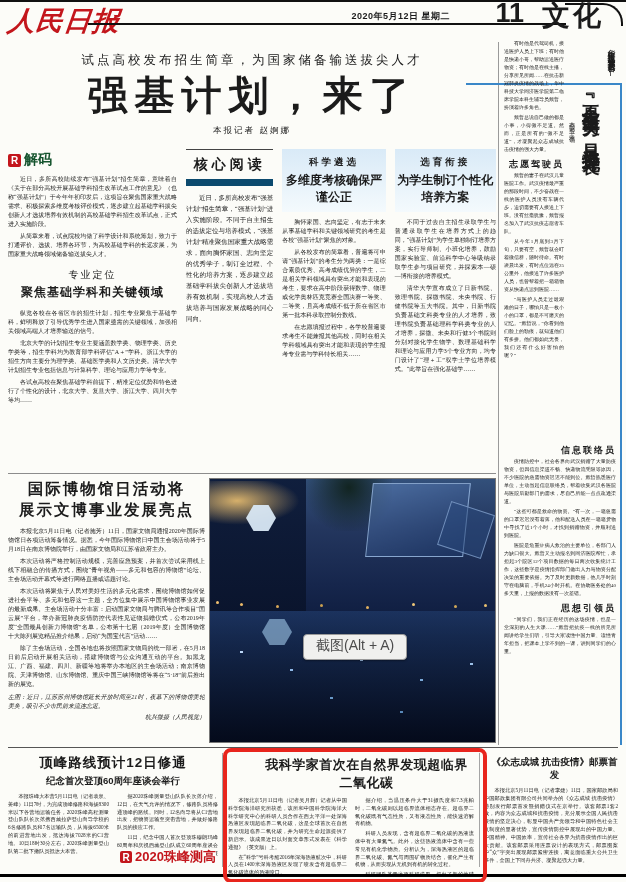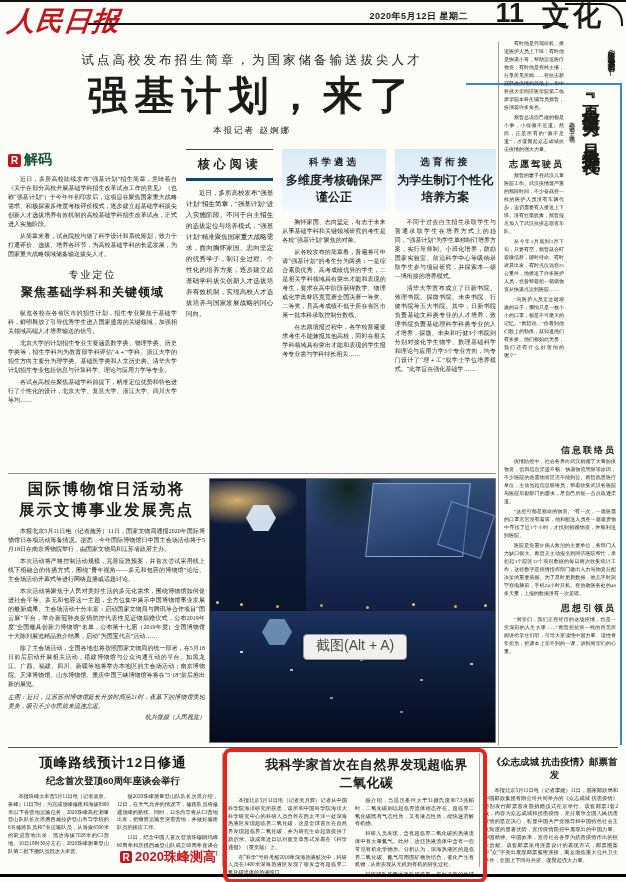--- a/index.html
+++ b/index.html
@@ -4,21 +4,21 @@
 <style>
   html,body{margin:0;padding:0;}
   body{width:626px;height:882px;background:#e9e9e9;font-family:"Liberation Sans",sans-serif;}
   .page{position:relative;width:626px;height:882px;background:#fcfcf8;overflow:hidden;color:#1b1b1b;}
   .topline{position:absolute;left:0;top:0;width:626px;height:2px;background:#111;}
 
   
   .logo{position:absolute;left:8px;top:3px;font-family:"Liberation Serif",serif;font-weight:bold;font-style:italic;font-size:27px;color:#c3161c;letter-spacing:1px;transform:skewX(-6deg);}
   .mast-line{position:absolute;left:88px;top:23px;width:478px;height:2px;background:#111;}
   .mast-curve{position:absolute;right:3px;top:3px;width:56px;height:21px;border-top:2px solid #111;border-right:2px solid #111;border-top-right-radius:20px;}
-  .mast-date{position:absolute;right:158px;top:10px;font-size:9px;font-weight:bold;letter-spacing:.5px;}
+  .mast-date{position:absolute;right:176px;top:10px;font-size:9px;font-weight:bold;letter-spacing:.5px;}
   .mast-pageno{position:absolute;right:102px;top:-2px;font-size:27px;font-weight:900;}
   .mast-section{position:absolute;right:22px;top:-3px;font-size:28px;font-weight:900;letter-spacing:3px;}
 
   
   .rule-v-main{position:absolute;left:498px;top:42px;width:1px;height:703px;background:#9a9a9a;}
   .rule-h-mid{position:absolute;left:8px;top:473px;width:488px;height:1px;background:#8c8c8c;}
   .rule-h-bot{position:absolute;left:8px;top:747px;width:610px;height:1px;background:#555;}
   .rule-v-b1{position:absolute;left:222px;top:753px;width:1px;height:114px;background:#a5a5a5;}
   .rule-v-b2{position:absolute;left:479px;top:753px;width:1px;height:114px;background:#a5a5a5;}
   .bottomline{position:absolute;left:0;top:874px;width:626px;height:3px;background:#000;}
@@ -36,21 +36,21 @@
   .c2{width:88px;border-top:1.5px solid #444;}
   .c3{width:104px;}
   .c4{width:102px;}
   .brandrow{display:flex;align-items:center;gap:3px;margin:2px 0 6px;}
   .rbox{width:13px;height:13px;border-radius:2px;color:#fff;font-size:10px;font-weight:900;display:flex;align-items:center;justify-content:center;font-family:"Liberation Sans",sans-serif;}
   .brandlabel{font-size:14px;font-weight:900;font-family:"Liberation Sans",sans-serif;}
   .p{font-size:6px;line-height:9px;text-align:justify;text-indent:2em;margin:0 0 3px;color:#1d1d1d;}
   .subhead{text-align:center;margin:9px 0 8px;font-family:"Liberation Sans",sans-serif;}
   .subhead .l1{font-size:10px;font-weight:normal;letter-spacing:2px;}
   .subhead .l2{font-size:12px;font-weight:900;letter-spacing:1px;margin-top:2px;}
-  .core-h{font-size:12px;font-weight:900;font-family:"Liberation Sans",sans-serif;padding:6px 0 5px;border-bottom:3px solid #0c4a6e;margin-bottom:6px;letter-spacing:4px;text-align:center;}
+  .core-h{font-size:14px;font-weight:900;font-family:"Liberation Sans",sans-serif;padding:6px 0 5px;border-bottom:7px solid #0c4a6e;margin-bottom:6px;letter-spacing:4px;text-align:center;}
   .core-t{font-size:6.5px;line-height:11px;text-align:justify;text-indent:2em;color:#222;}
   .bluehead{padding:7px 2px 6px;text-align:center;margin-bottom:6px;font-family:"Liberation Sans",sans-serif;}
   .bluehead .l1{font-size:9.5px;font-weight:bold;letter-spacing:3px;}
   .bluehead .l2{font-size:12px;font-weight:900;margin-top:3px;}
 
   
   .aside{position:absolute;left:504px;top:40px;width:112px;height:704px;overflow:hidden;font-family:"Liberation Serif",serif;}
   .aside-top{display:flex;gap:3px;height:398px;overflow:hidden;}
   .atext{width:60px;font-size:5px;line-height:8px;text-align:justify;}
   .atext .p,.abot .p{font-size:5px;line-height:8px;margin-bottom:2px;}

